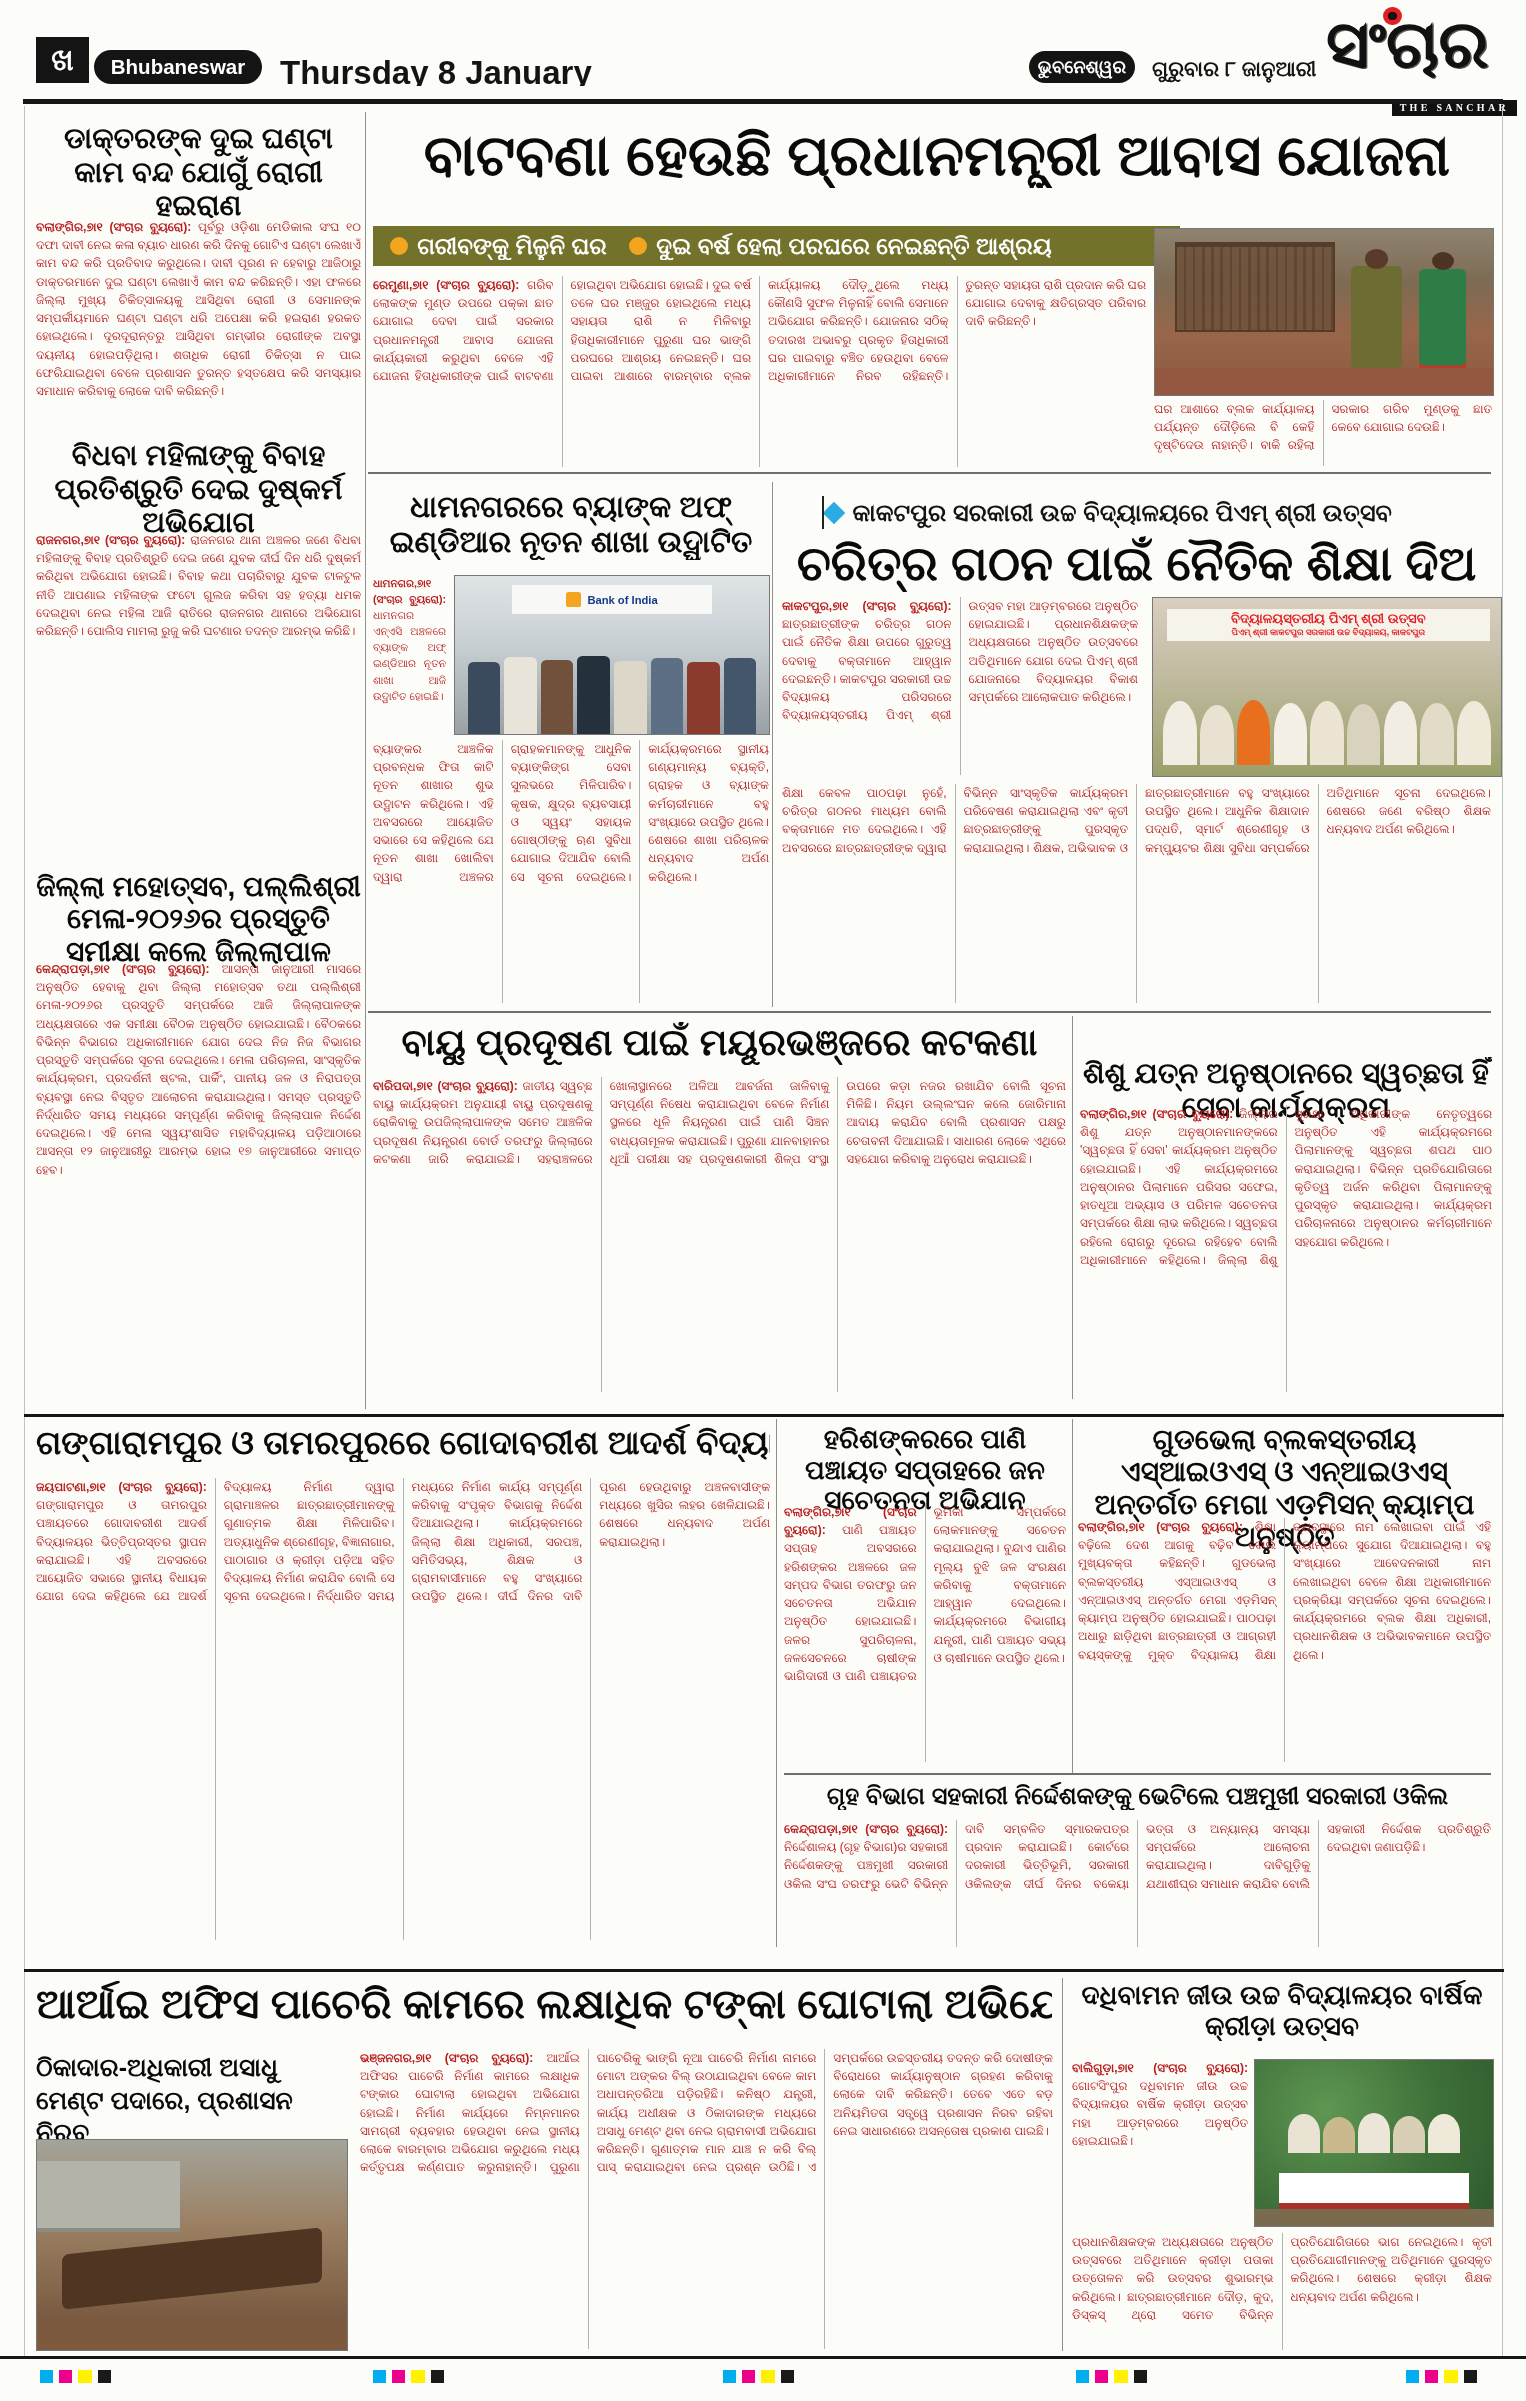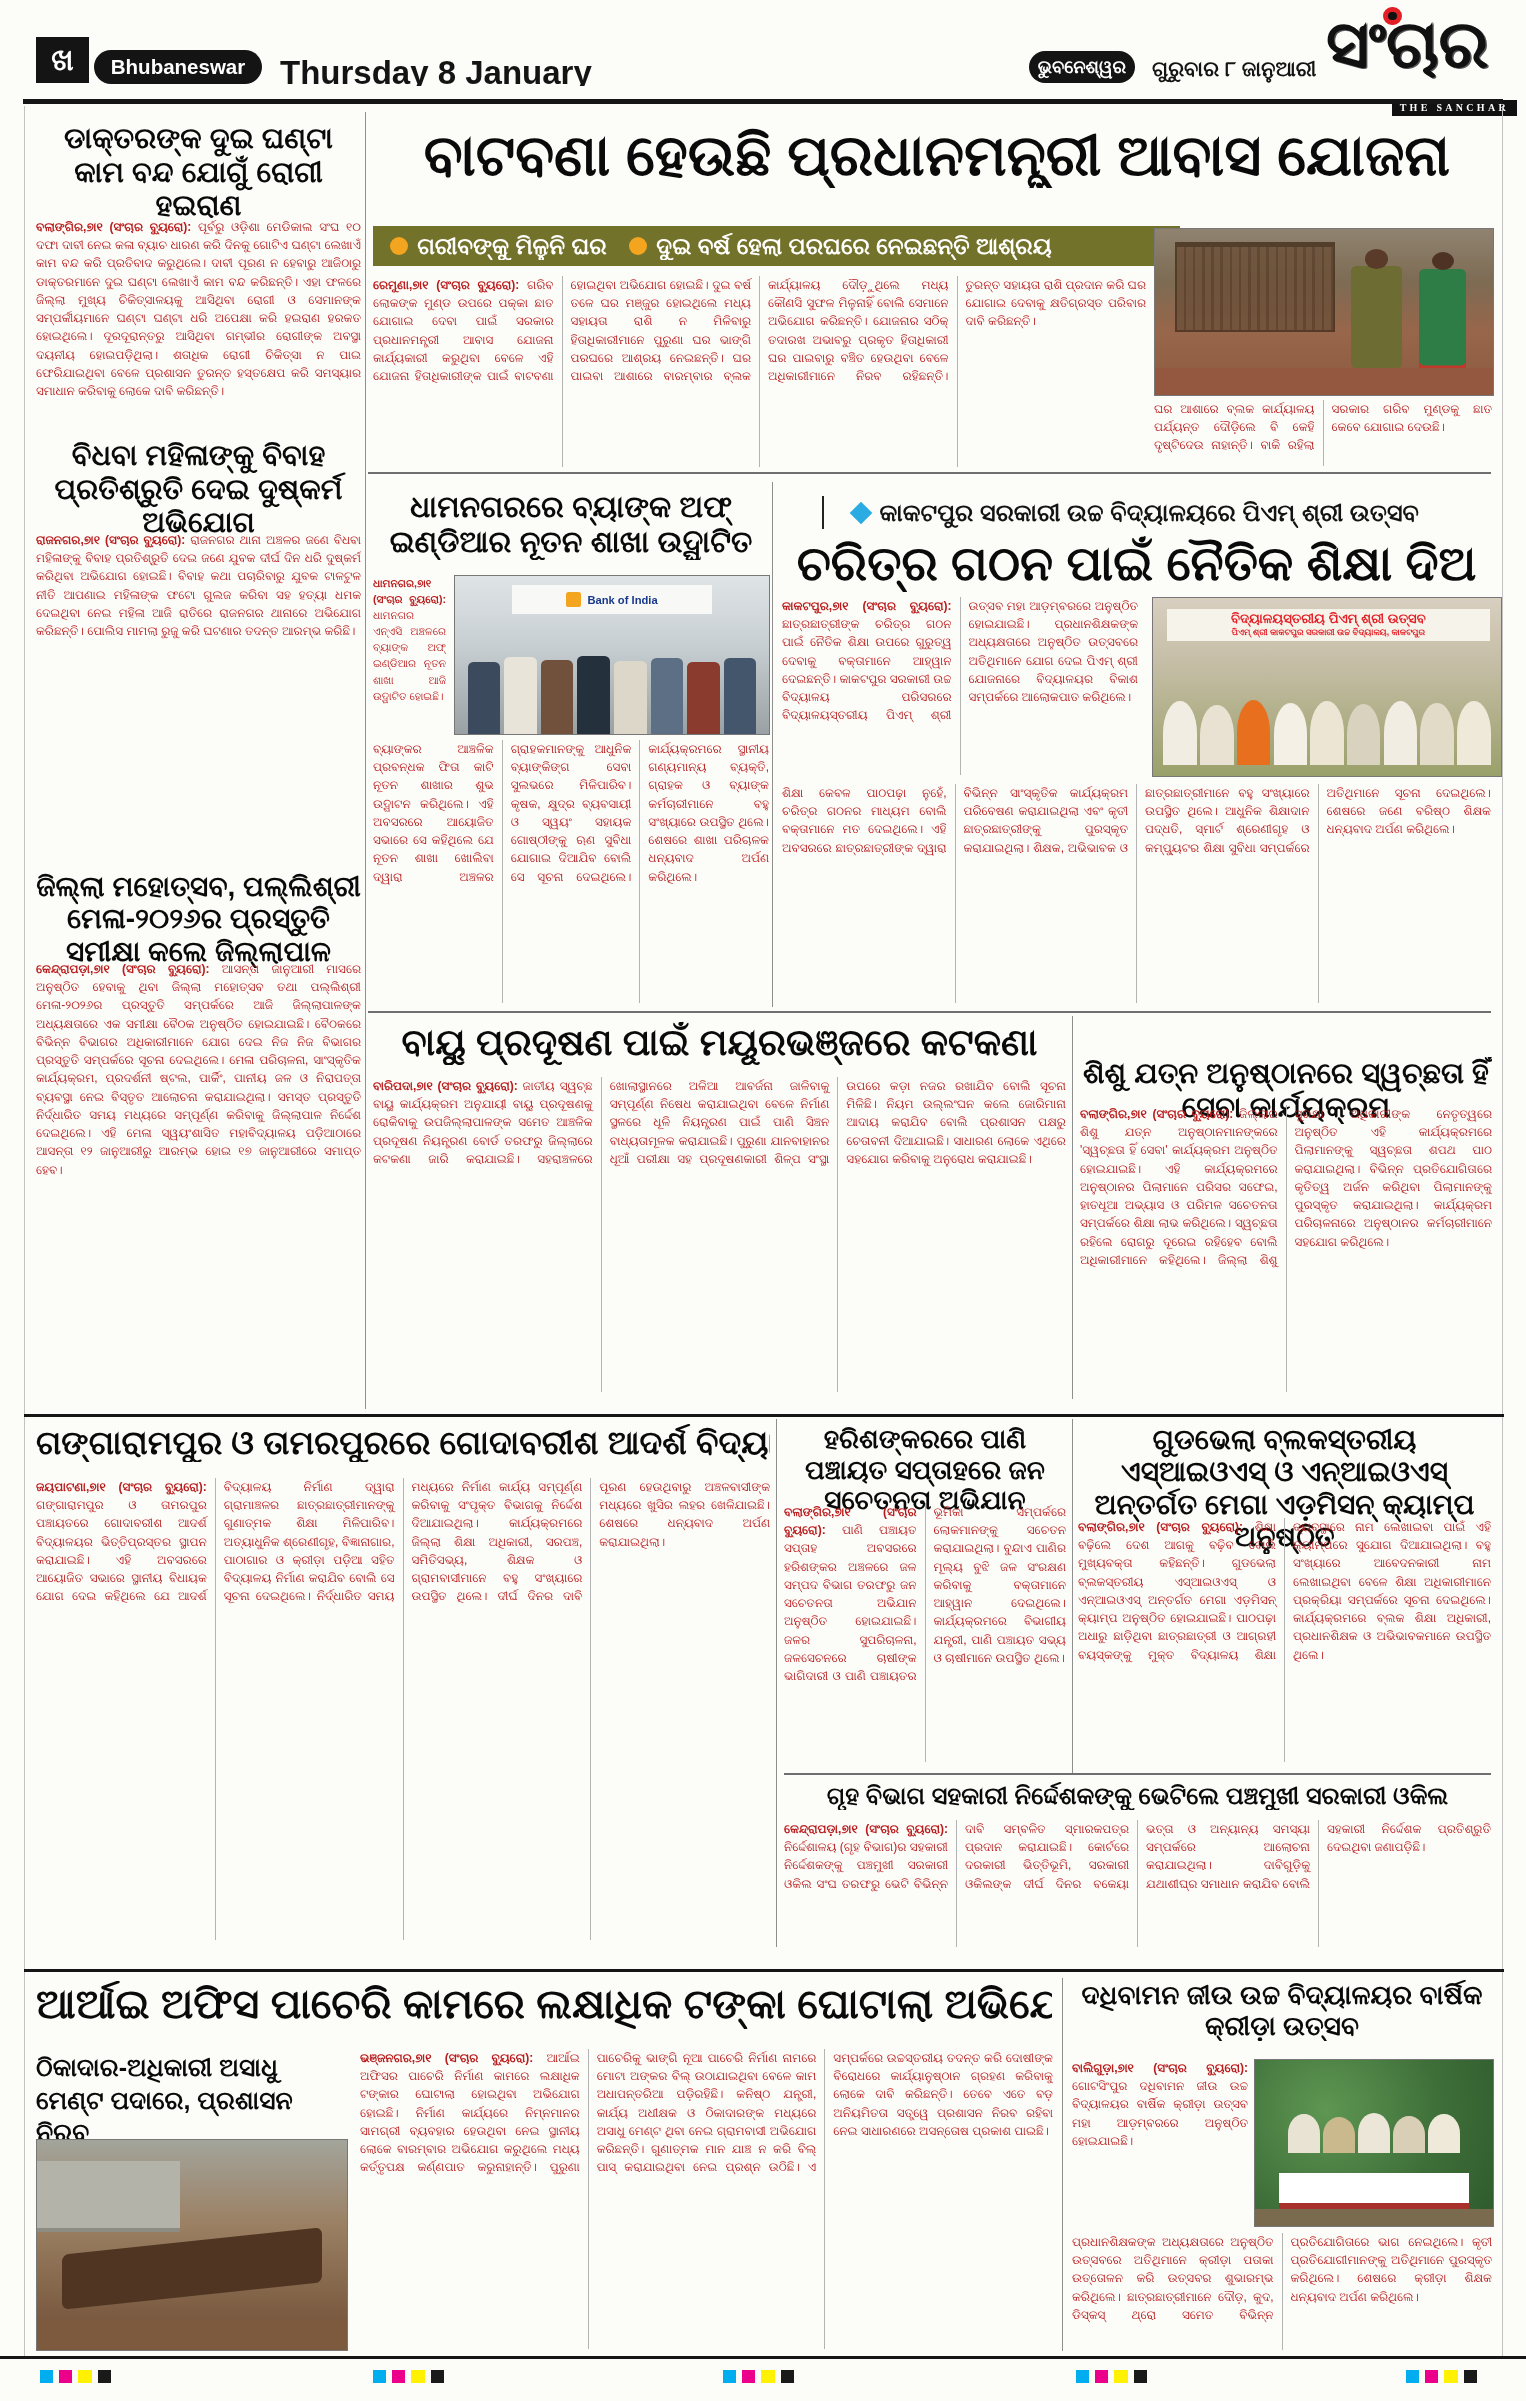--- a/index.html
+++ b/index.html
@@ -26,21 +26,21 @@
   .masthead{font-weight:bold;font-size:66px;line-height:1;color:#111;
         text-shadow:1.3px 1.3px 0 #555;}
   .masthead-sub{background:#111;color:#fff;font-size:10px;letter-spacing:3.3px;
         padding:2.6px 8px;font-weight:bold;}
   .logo-dot{position:absolute;width:8.6px;height:8.6px;background:#111;
         border:5.3px solid var(--red);border-radius:50%;}
   .olive-bar{background:var(--olive);display:flex;align-items:center;gap:22.4px;padding:0 17px;}
   .olive-item{display:flex;align-items:center;gap:9.2px;color:#fff;font-weight:bold;font-size:23px;white-space:nowrap;overflow:hidden;}
   .bullet{width:18px;height:18px;border-radius:50%;background:var(--orange);flex:0 0 auto;}
   .kicker{display:flex;align-items:center;gap:10.6px;border-left:2.6px solid #222;
-        padding-left:29px;font-weight:bold;font-size:24px;overflow:hidden;white-space:nowrap;}
+        padding-left:2px;font-weight:bold;font-size:24px;overflow:hidden;white-space:nowrap;}
   .diamond{width:16px;height:16px;background:var(--blue);transform:rotate(45deg);flex:0 0 auto;}
   .photo{position:absolute;overflow:hidden;border:0.7px solid #777;}
   .fig{position:absolute;}
   .regmark{width:13.2px;height:13.2px;display:inline-block;margin-right:6px;}
   .banner{position:absolute;left:4%;top:6%;width:92%;background:#f6f3ea;color:var(--red);
         font-weight:bold;text-align:center;overflow:hidden;padding:2.6px 1.3px;}
   .banner .b1{font-size:13.2px;line-height:1.2;}
   .banner .b2{font-size:8.6px;line-height:1.3;}
   .sign{position:absolute;background:#f8f8f6;color:#18398b;font-weight:bold;
         display:flex;align-items:center;justify-content:center;gap:6.6px;overflow:hidden;}

